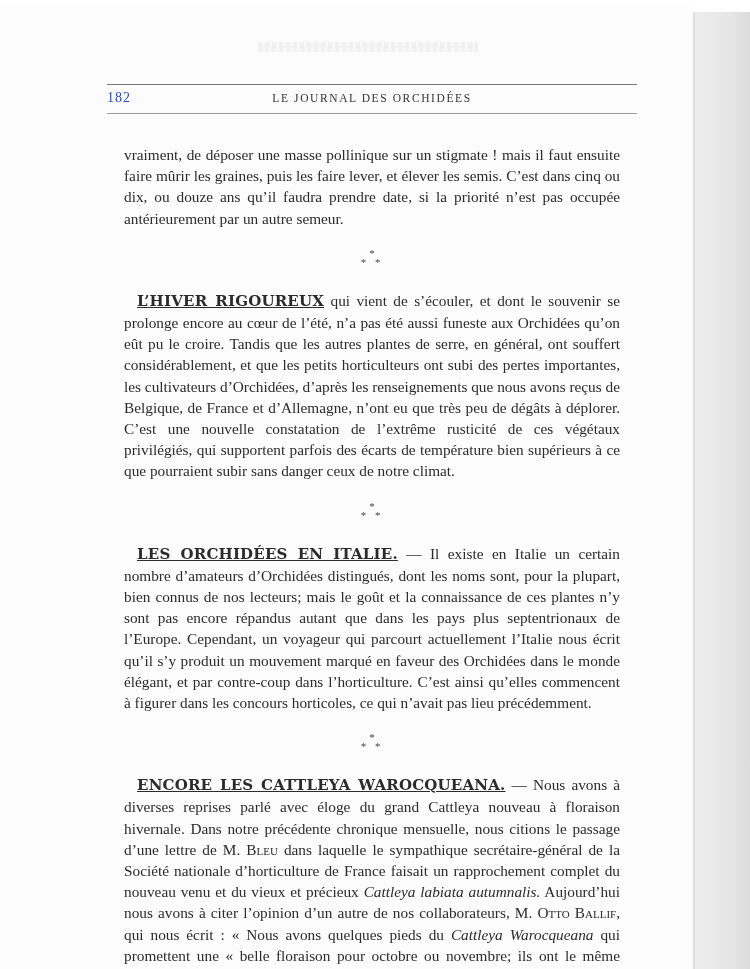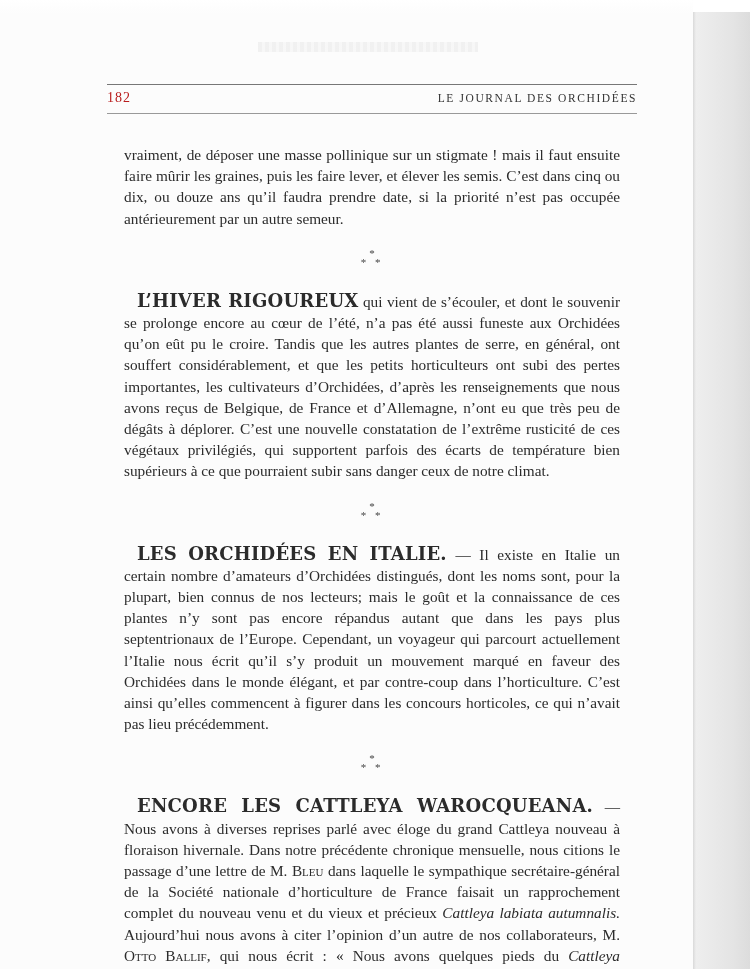--- a/index.html
+++ b/index.html
@@ -26,41 +26,41 @@
     position:absolute; left:258px; top:42px; width:220px; height:10px;
     background:repeating-linear-gradient(90deg,#eeeeee 0 4px,#f6f6f6 4px 7px);
     opacity:.8;
   }
   .rule {
     position:absolute; left:107px; width:530px; height:1px; background:#777;
   }
   .rule.top { top:84px; }
   .rule.bottom { top:113px; background:#999; }
   .folio {
-    position:absolute; top:90px; left:107px; font-size:14px; letter-spacing:1px; color:#b91c1c;
+    position:absolute; top:90px; left:107px; font-size:14px; letter-spacing:1px; color:#1d4ed8;
     font-family:"Liberation Serif", serif;
   }
   .running-head {
-    position:absolute; top:92px; left:107px; width:530px; text-align:right;
+    position:absolute; top:92px; left:107px; width:530px; text-align:center;
     font-size:11.5px; letter-spacing:1.6px; color:#333;
     font-family:"Liberation Serif", serif;
   }
   .body-text {
     position:absolute; left:107px; top:127px; width:530px;
     font-family:"Liberation Serif", serif;
     font-size:15.3px; line-height:21.2px;
     text-align:justify; color:#2b2b2b;
   }
   .body-text p { margin:17px; }
   .indent { text-indent:13px; }
   .asterism {
     text-align:center; font-size:11px; line-height:9px; height:24px; padding-top:3px; color:#444;
   }
   .asterism .row2 { letter-spacing:3px; }
-  .lead { font-weight:bold; font-family:"DejaVu Serif", serif; font-size:18px; letter-spacing:.2px; }
+  .lead { font-weight:bold; font-family:"DejaVu Serif", serif; font-size:15px; letter-spacing:.2px;text-decoration:underline; }
   .sc { font-variant:small-caps; }
   em { }
 </style>
 </head>
 <body>
 
 <div class="page"></div>
 <div class="page-top-shadow"></div>
 <div class="ghost"></div>
 <div class="page-edge"></div>

